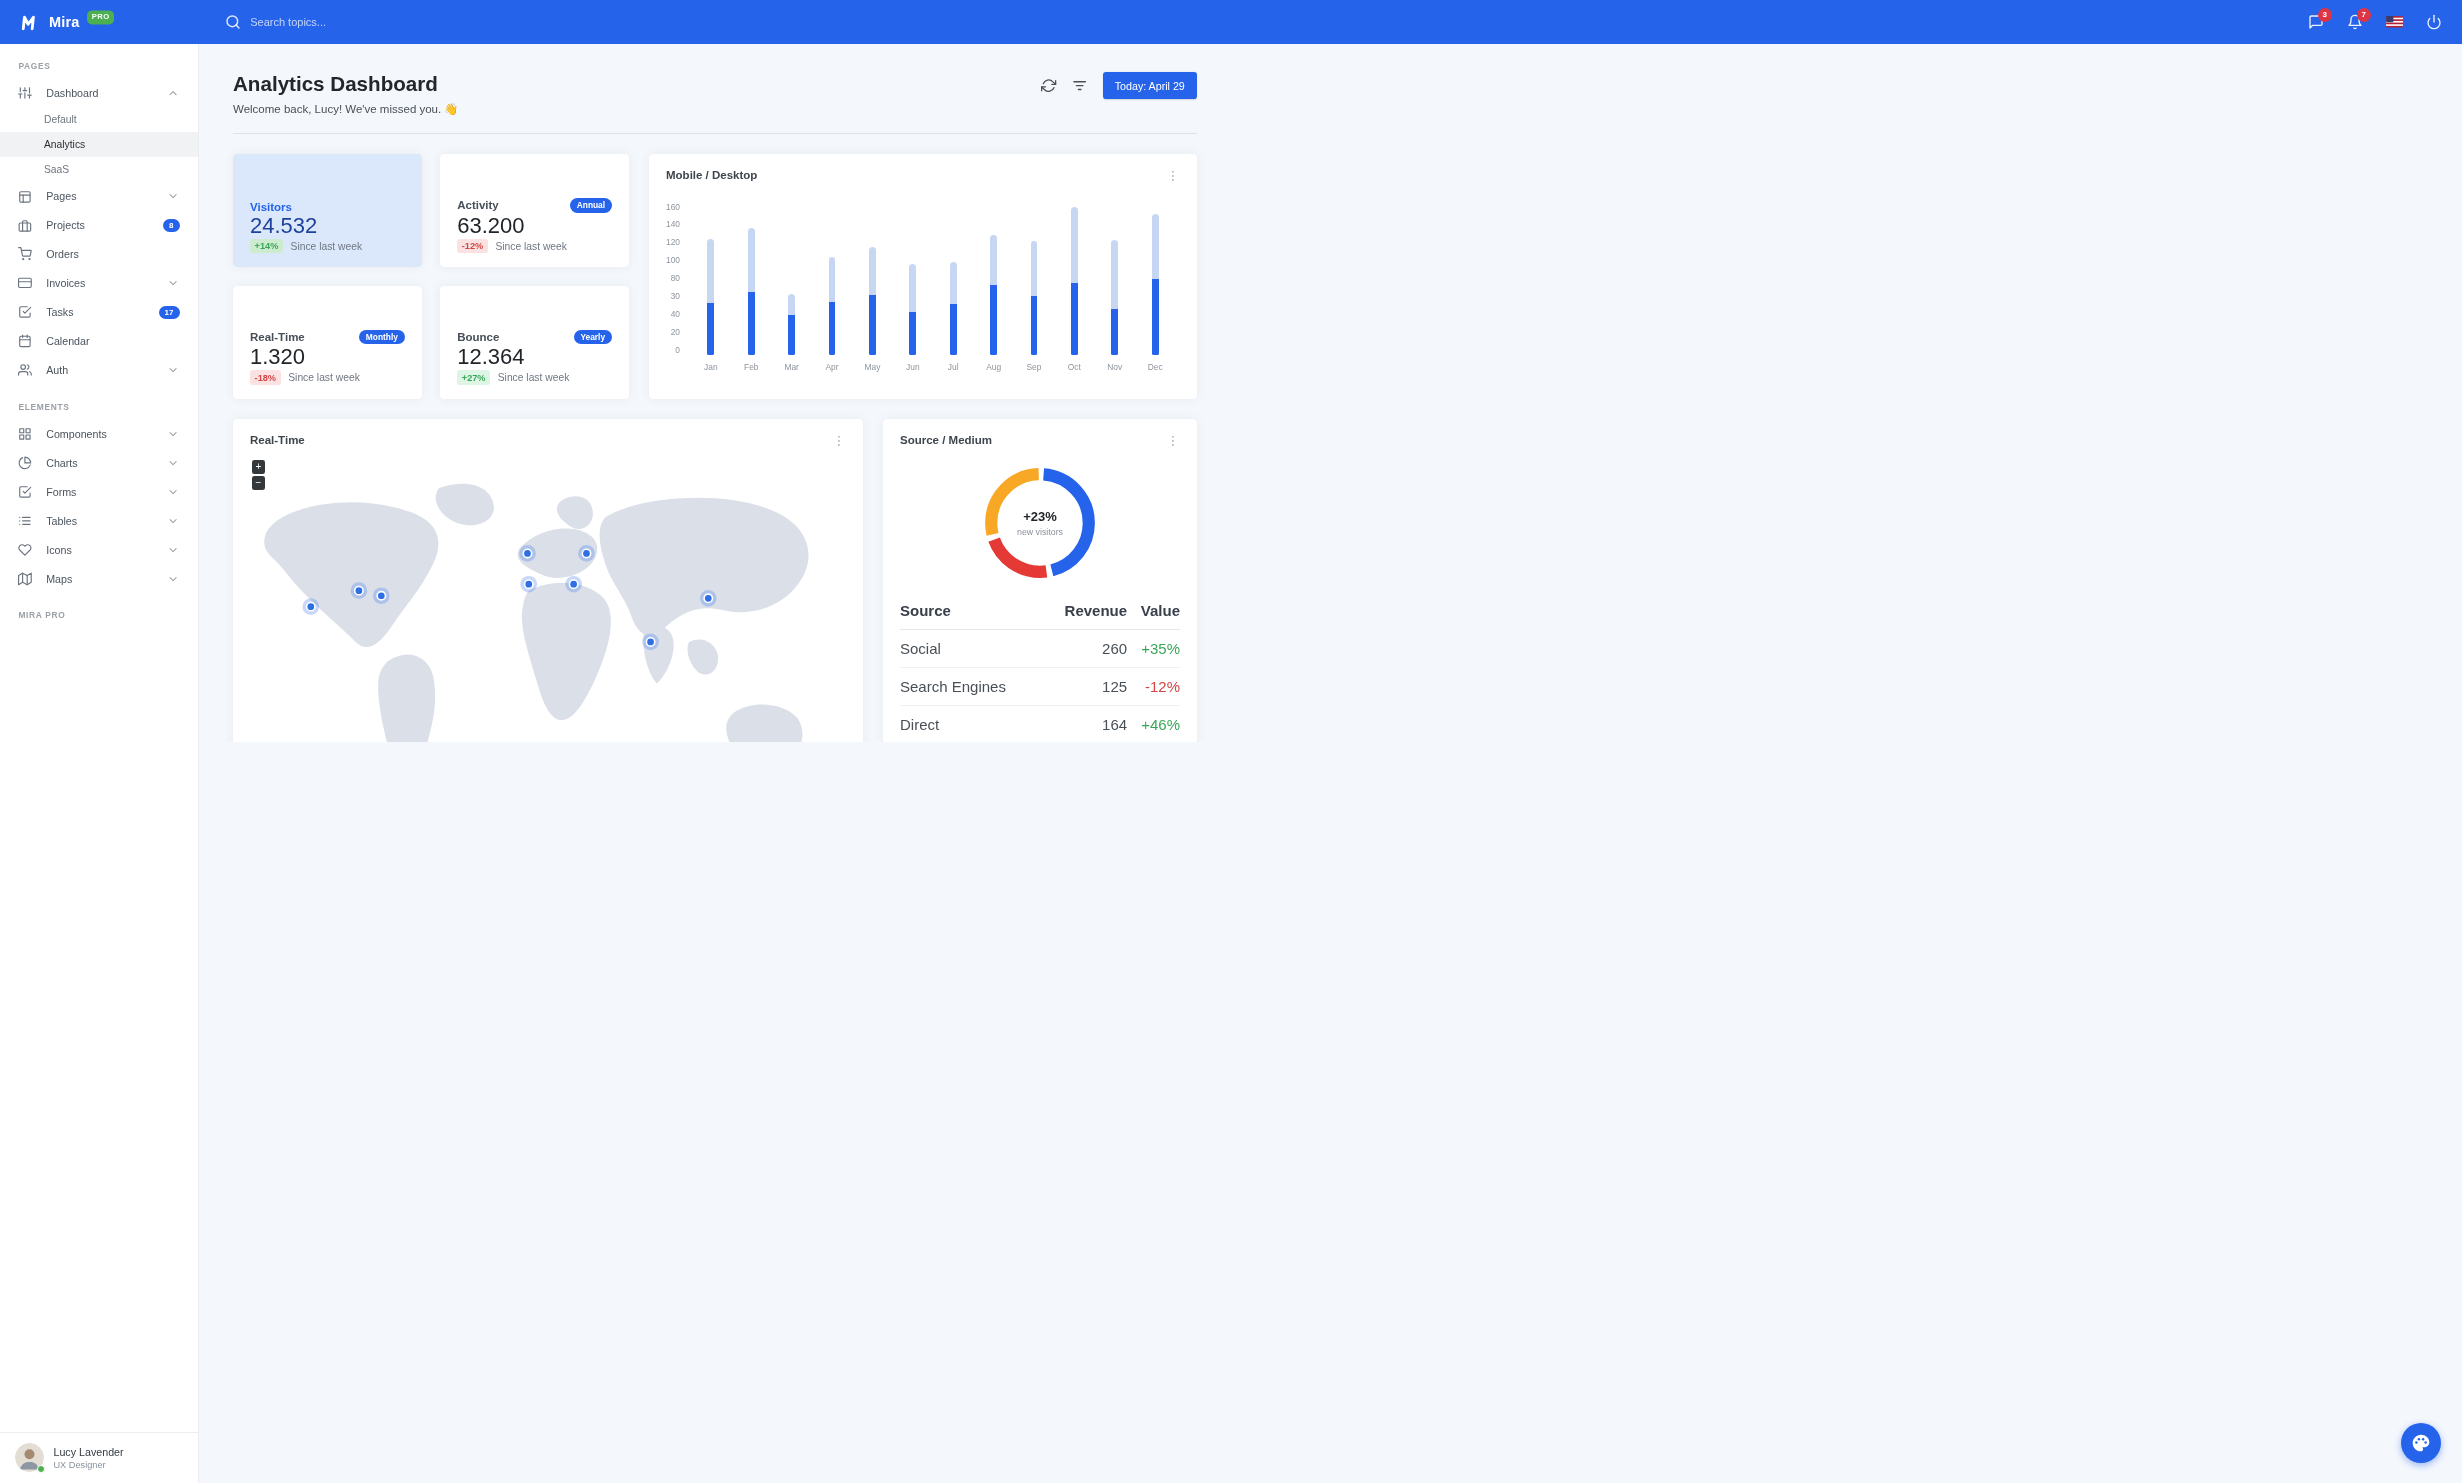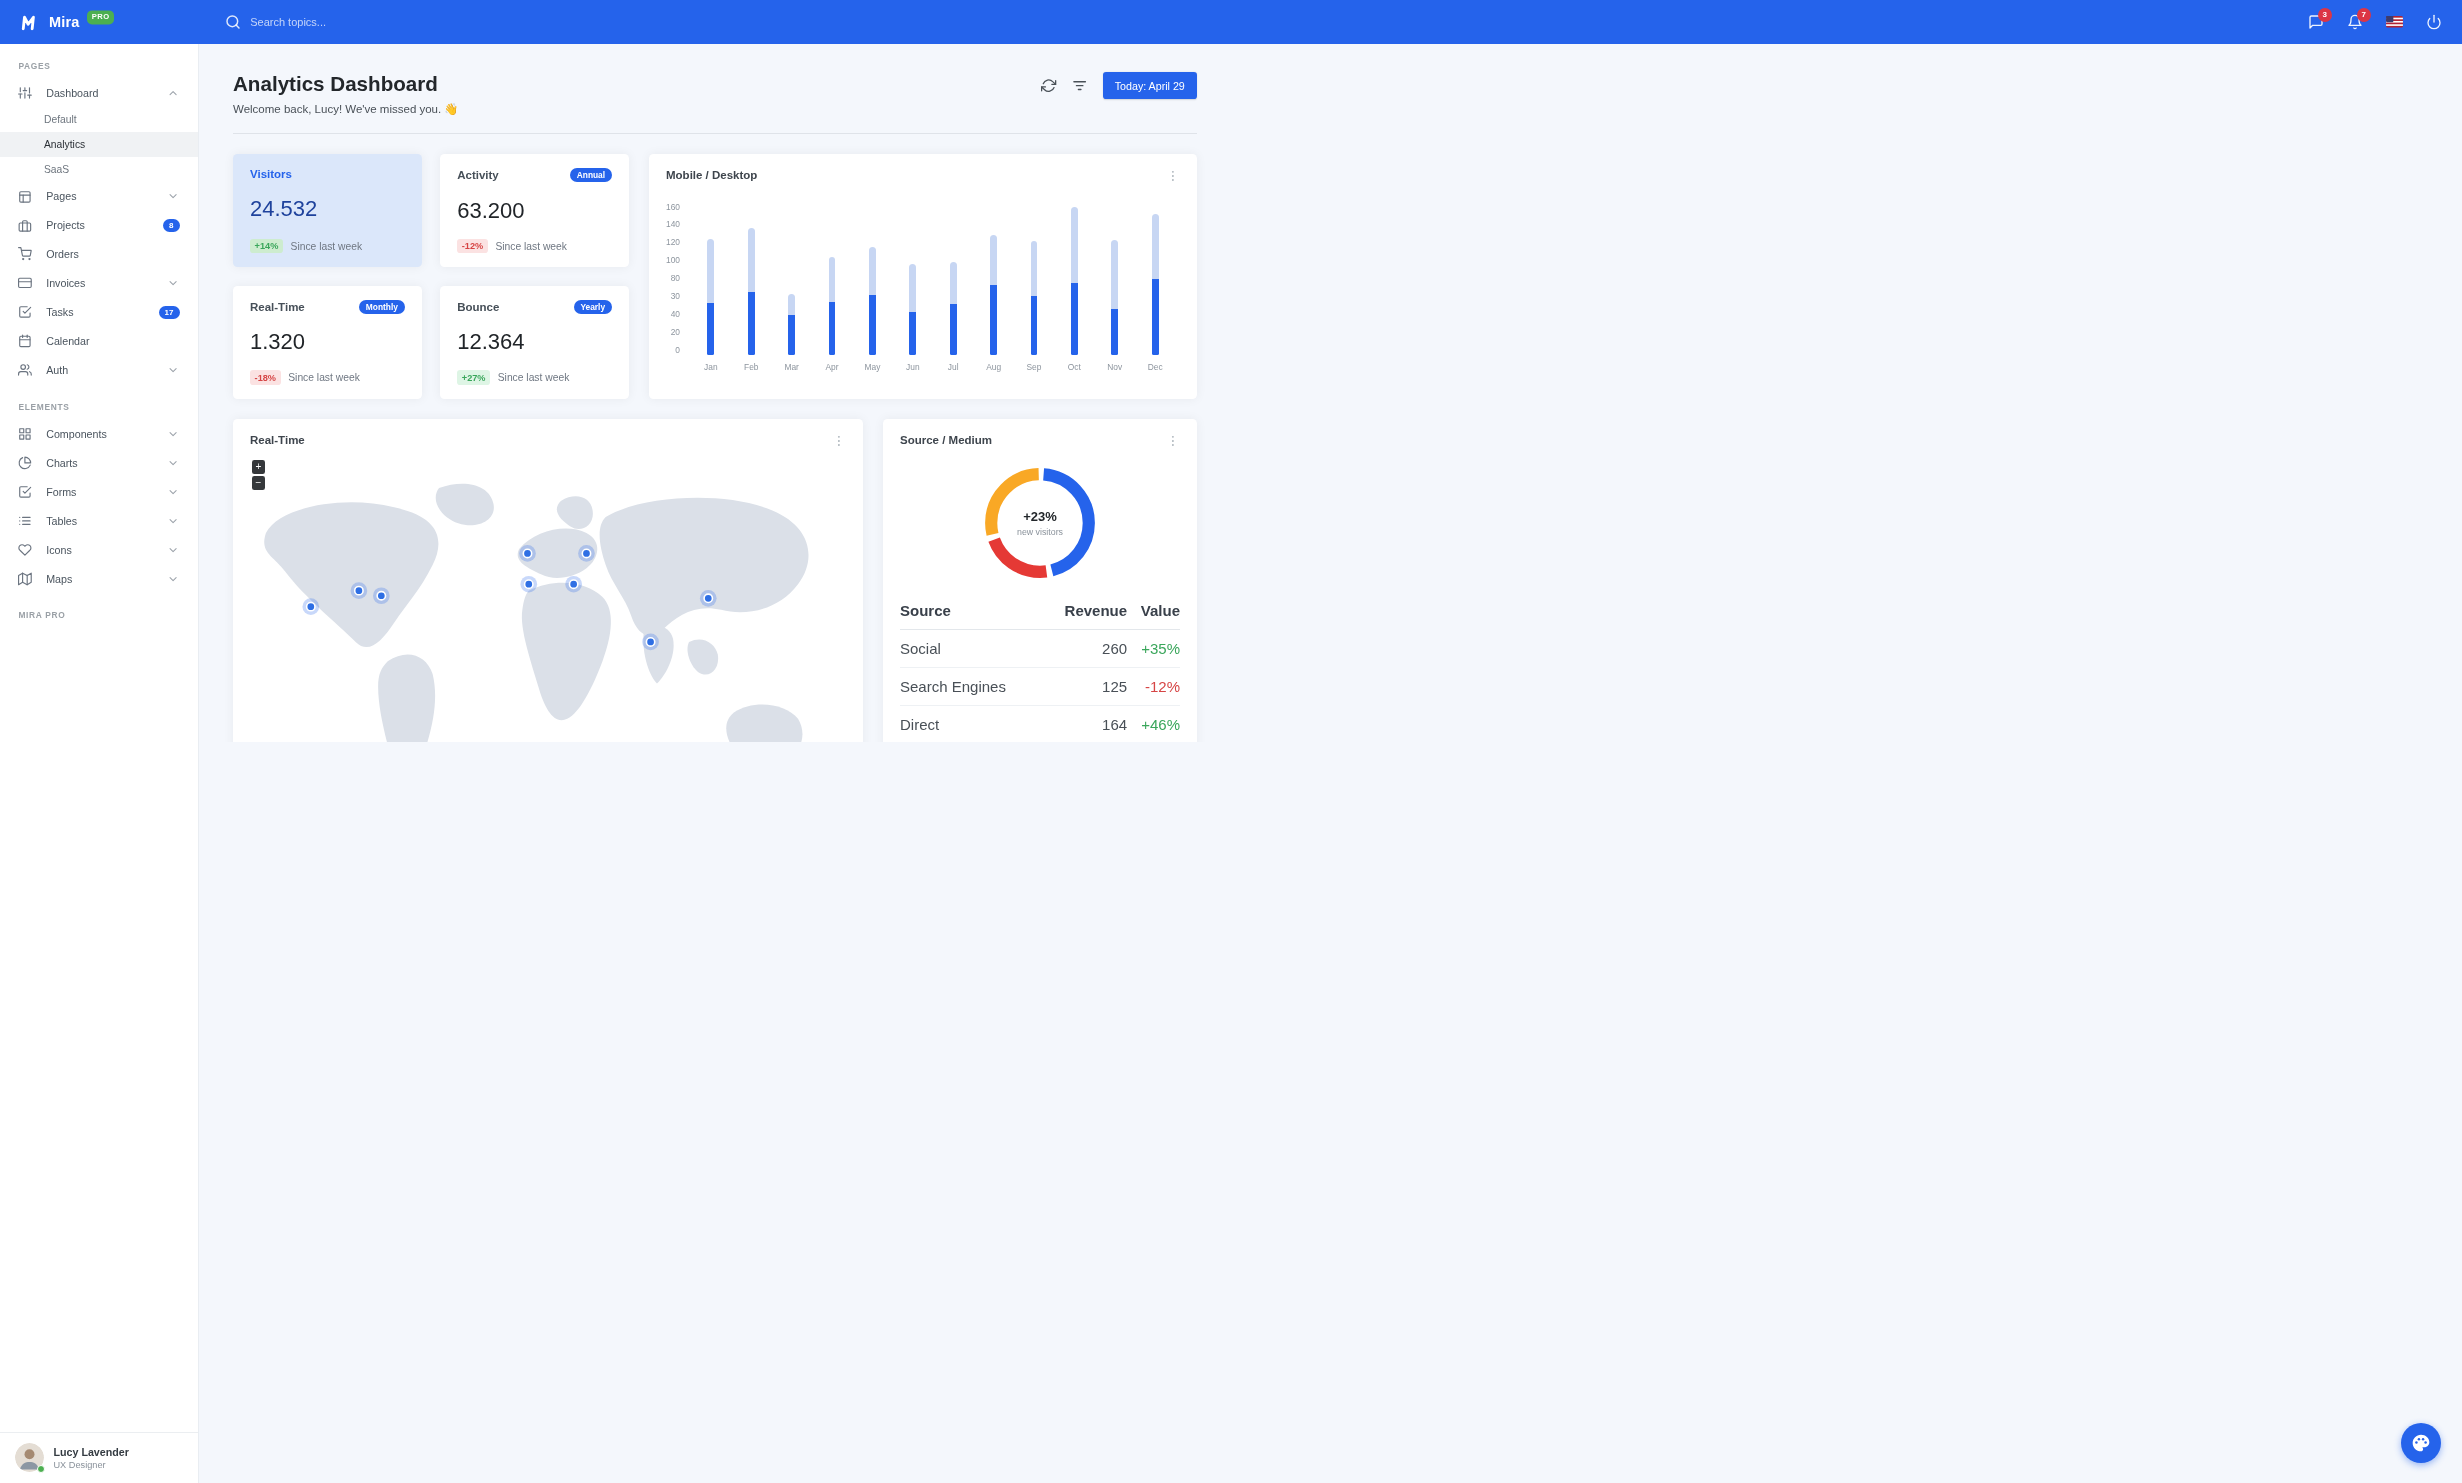--- a/index.html
+++ b/index.html
@@ -27,41 +27,41 @@
   .side-icon{color:#6b7480;flex:0 0 auto}
   .side-label{flex:1}
   .side-chev{color:#9aa1a9}
   .side-badge{background:#2563eb;color:#fff;font-size:8px;font-weight:700;padding:2.3px 6.1px;border-radius:6.9px}
   .side-sub{display:block;padding:6.9px 18.4px 6.9px 44px;color:#6d757e;font-size:10.3px}
   .side-sub.active{background:#f0f2f4;color:#2b3036}
   .side-user{position:absolute;bottom:0;left:0;right:0;display:flex;align-items:center;gap:9.2px;padding:10.7px 15.3px;border-top:0.8px solid #ebeef1;background:#fff}
   .avatar-wrap{position:relative;width:29px;height:29px}
   .avatar-wrap svg{display:block;border-radius:50%}
   .status-dot{position:absolute;right:-0.8px;bottom:-0.8px;width:8.4px;height:8.4px;background:#4caf50;border:1.5px solid #fff;border-radius:50%}
-  .user-name{font-size:10.7px;font-weight:700;color:#343b42}
+  .user-name{font-size:10.7px;font-weight:400;color:#343b42}
   .user-role{font-size:9.2px;color:#8a929b;margin-top:1.5px}
 
   
   .main{margin-left:199px;padding:72px 34px 0 34px}
   .page-header{display:flex;align-items:flex-start}
   .page-title{font-size:20.6px;font-weight:700;color:#23272b}
   .page-subtitle{font-size:11.5px;color:#495057;margin-top:6.1px}
   .header-actions{margin-left:auto;display:flex;align-items:center;gap:15.3px}
   .hdr-icon-btn{color:#495057;display:flex;align-items:center}
   .btn-primary{background:#2563eb;color:#fff;font-size:10.7px;padding:7.6px 12.2px;border-radius:3.1px;box-shadow:0 0.8px 1.5px rgba(0,0,0,.15)}
   .divider{border:none;border-top:0.8px solid #dfe3e9;margin:17px 0 20px}
 
   .card{background:#fff;border-radius:4.6px;box-shadow:0 0 10.7px rgba(33,37,41,.06)}
   .card-head{display:flex;align-items:flex-start}
   .card-title{font-size:11.5px;font-weight:700;color:#3e454d}
   .kebab{margin-left:auto;color:#aeb6bd;display:flex;align-items:center}
 
   .top-grid{display:grid;grid-template-columns:396px 1fr;gap:20px}
   .stats-grid{display:grid;grid-template-columns:1fr 1fr;gap:18.4px}
-  .stat-card{height:113px;padding:13.8px 17px;display:flex;flex-direction:column;justify-content:space-between}
+  .stat-card{height:113px;padding:13.8px 17px;display:flex;flex-direction:column;justify-content:flex-end}
   .stat-top{display:flex;align-items:center}
   .stat-title{font-size:11.5px;font-weight:700;color:#464f58}
   .stat-pill{margin-left:auto;background:#2563eb;color:#fff;font-size:8.4px;font-weight:600;padding:2.3px 6.9px;border-radius:7.6px}
   .stat-value{font-size:22px;color:#212529}
   .stat-bottom{display:flex;align-items:center;font-size:10.3px}
   .delta{font-size:9.2px;font-weight:700;padding:2.3px 4.6px;border-radius:3.1px;margin-right:7.6px}
   .delta.positive{color:#3aa65b;background:#def5e5}
   .delta.negative{color:#d64545;background:#fbe2e2}
   .stat-caption{color:#6f7782}
   .stat-card.highlight{background:#dbe7fa}

